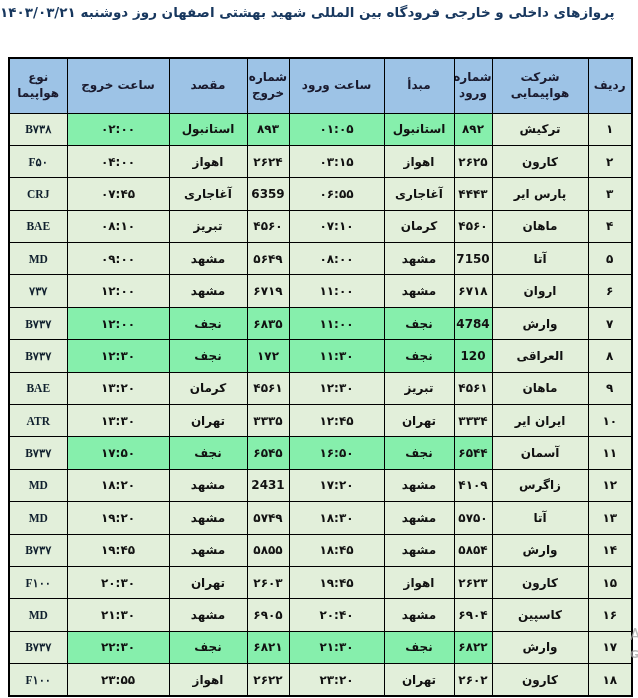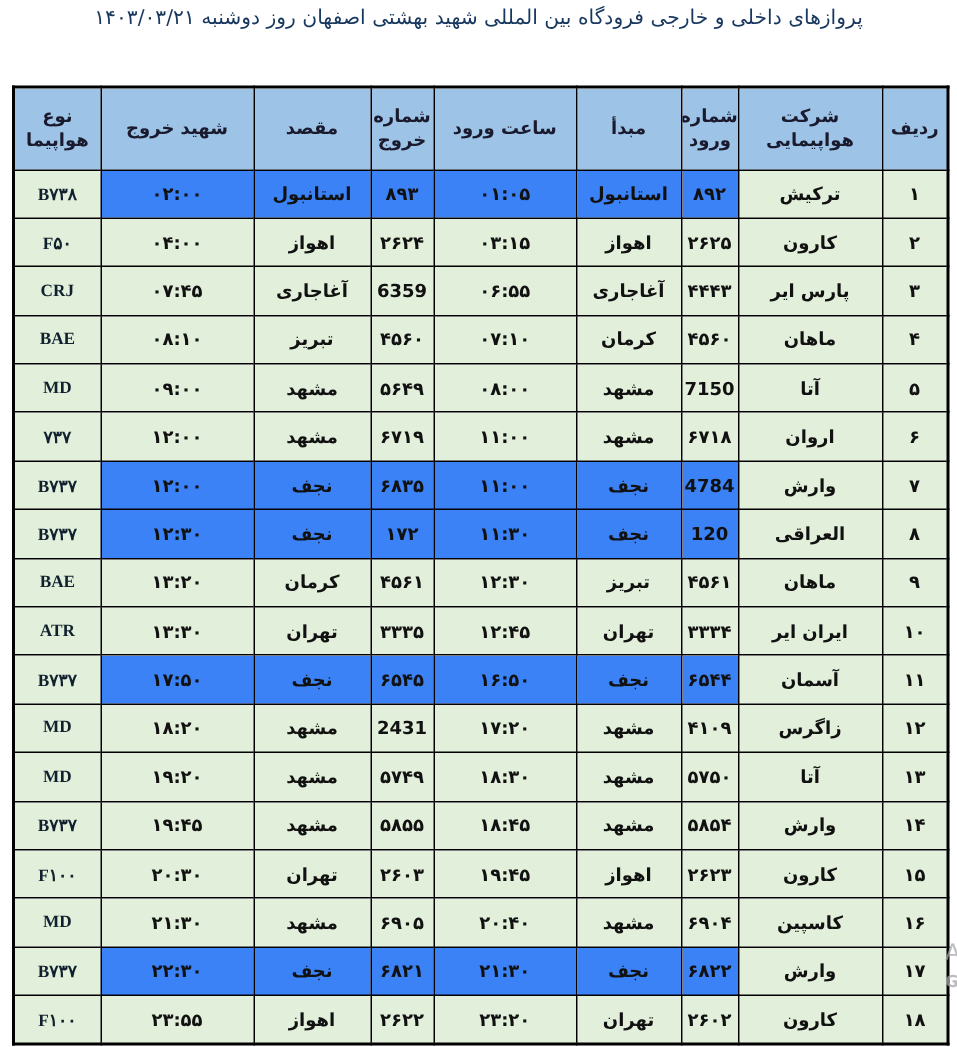--- a/index.html
+++ b/index.html
@@ -10,23 +10,23 @@
     height: 698px;
     position: relative;
     overflow: hidden;
     font-family: "DejaVu Sans", sans-serif;
   }
   .page-title {
     position: absolute;
     top: 4px;
     left: 0;
     width: 100%;
-    text-align: center;
+    text-align: left;
     direction: rtl;
-    font-weight: normal;
+    font-weight: bold;
     font-size: 13.5px;
     color: #17375E;
     letter-spacing: 0;
   }
   table.flights {
     position: absolute;
     top: 57px;
     left: 8px;
     width: 623px;
     border-collapse: collapse;
@@ -50,21 +50,21 @@
     font-size: 12px;
     white-space: pre-line;
     line-height: 1.3;
   }
   table.flights td {
     background: #E2EFDA;
     color: #111111;
     font-weight: bold;
     font-size: 12px;
   }
-  table.flights td.band { background: #3b82f6; }
+  table.flights td.band { background: #86efac; }
   table.flights td.aircraft {
     font-family: "Liberation Serif", serif;
     font-size: 11.5px;
     color: #10202e;
   }
   .watermark {
     position: absolute;
     left: 594px;
     top: 626px;
     color: #A6A6A6;
@@ -98,21 +98,21 @@
       <th>ردیف</th>
       <th>شرکت
 هواپیمایی</th>
       <th>شماره
 ورود</th>
       <th>مبدأ</th>
       <th>ساعت ورود</th>
       <th>شماره
 خروج</th>
       <th>مقصد</th>
-      <th>شهید خروج</th>
+      <th>ساعت خروج</th>
       <th>نوع
 هواپیما</th>
     </tr>
   </thead>
   <tbody>
       <tr>
         <td>۱</td>
         <td>ترکیش</td>
         <td class="band">۸۹۲</td>
         <td class="band">استانبول</td>

